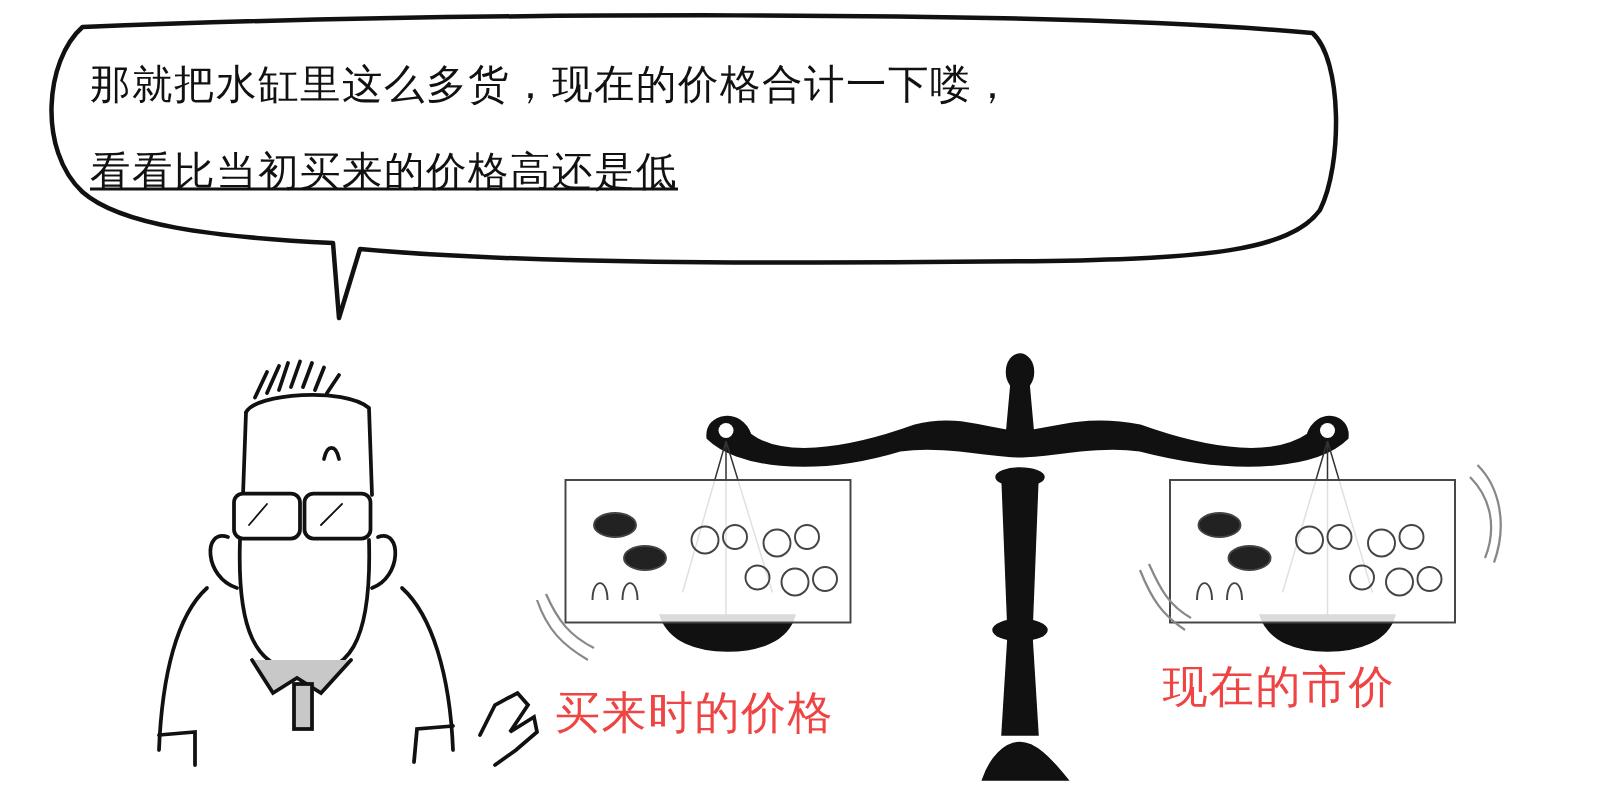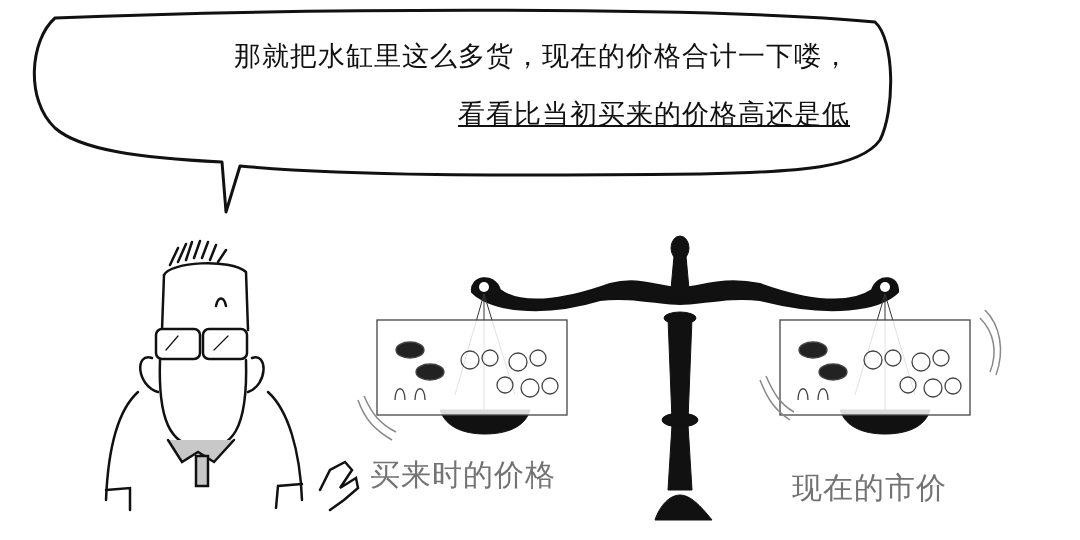--- a/index.html
+++ b/index.html
@@ -1,25 +1,25 @@
 <!DOCTYPE html>
 <html><head>
 <meta charset="utf-8">
 <style>
   html, body { margin:0; padding:0; background:#ffffff; }
   body { width:1080px; height:540px; position:relative; overflow:hidden;
          font-family:"DejaVu Sans", "Liberation Sans", sans-serif; }
   .art { position:absolute; left:0; top:0; width:1080px; height:540px; }
-  .bubble-text { position:absolute; left:60px; width:790px; text-align:right;
+  .bubble-text { position:absolute; left:60px; width:790px; text-align:left;
                  font-size:27px; color:#111; letter-spacing:1px; }
   .bubble-line1 { top:38px; }
   .bubble-line2 { top:96px;text-decoration:underline; }
-  .label { position:absolute; font-size:30px; color:#737373; letter-spacing:1px; }
+  .label { position:absolute; font-size:30px; color:#ef4444; letter-spacing:1px; }
   .label-left { left:370px; top:455px; }
-  .label-right { left:775px; top:468px;margin-left:17px; }
+  .label-right { left:775px; top:438px; }
 </style>
 </head>
 <body>
 
 <svg class="art" viewBox="0 0 1080 540" xmlns="http://www.w3.org/2000/svg">
 
   <g>
     <path d="M55,18 C300,8 700,6 875,22 C895,40 895,110 880,140 C860,168 800,172 700,174 C500,176 350,176 240,166 L226,212 L222,162 C140,158 80,150 55,128 C25,100 30,40 55,18 Z" fill="#fff" stroke="#111" stroke-width="3" stroke-linejoin="round"></path>
   </g>
 

